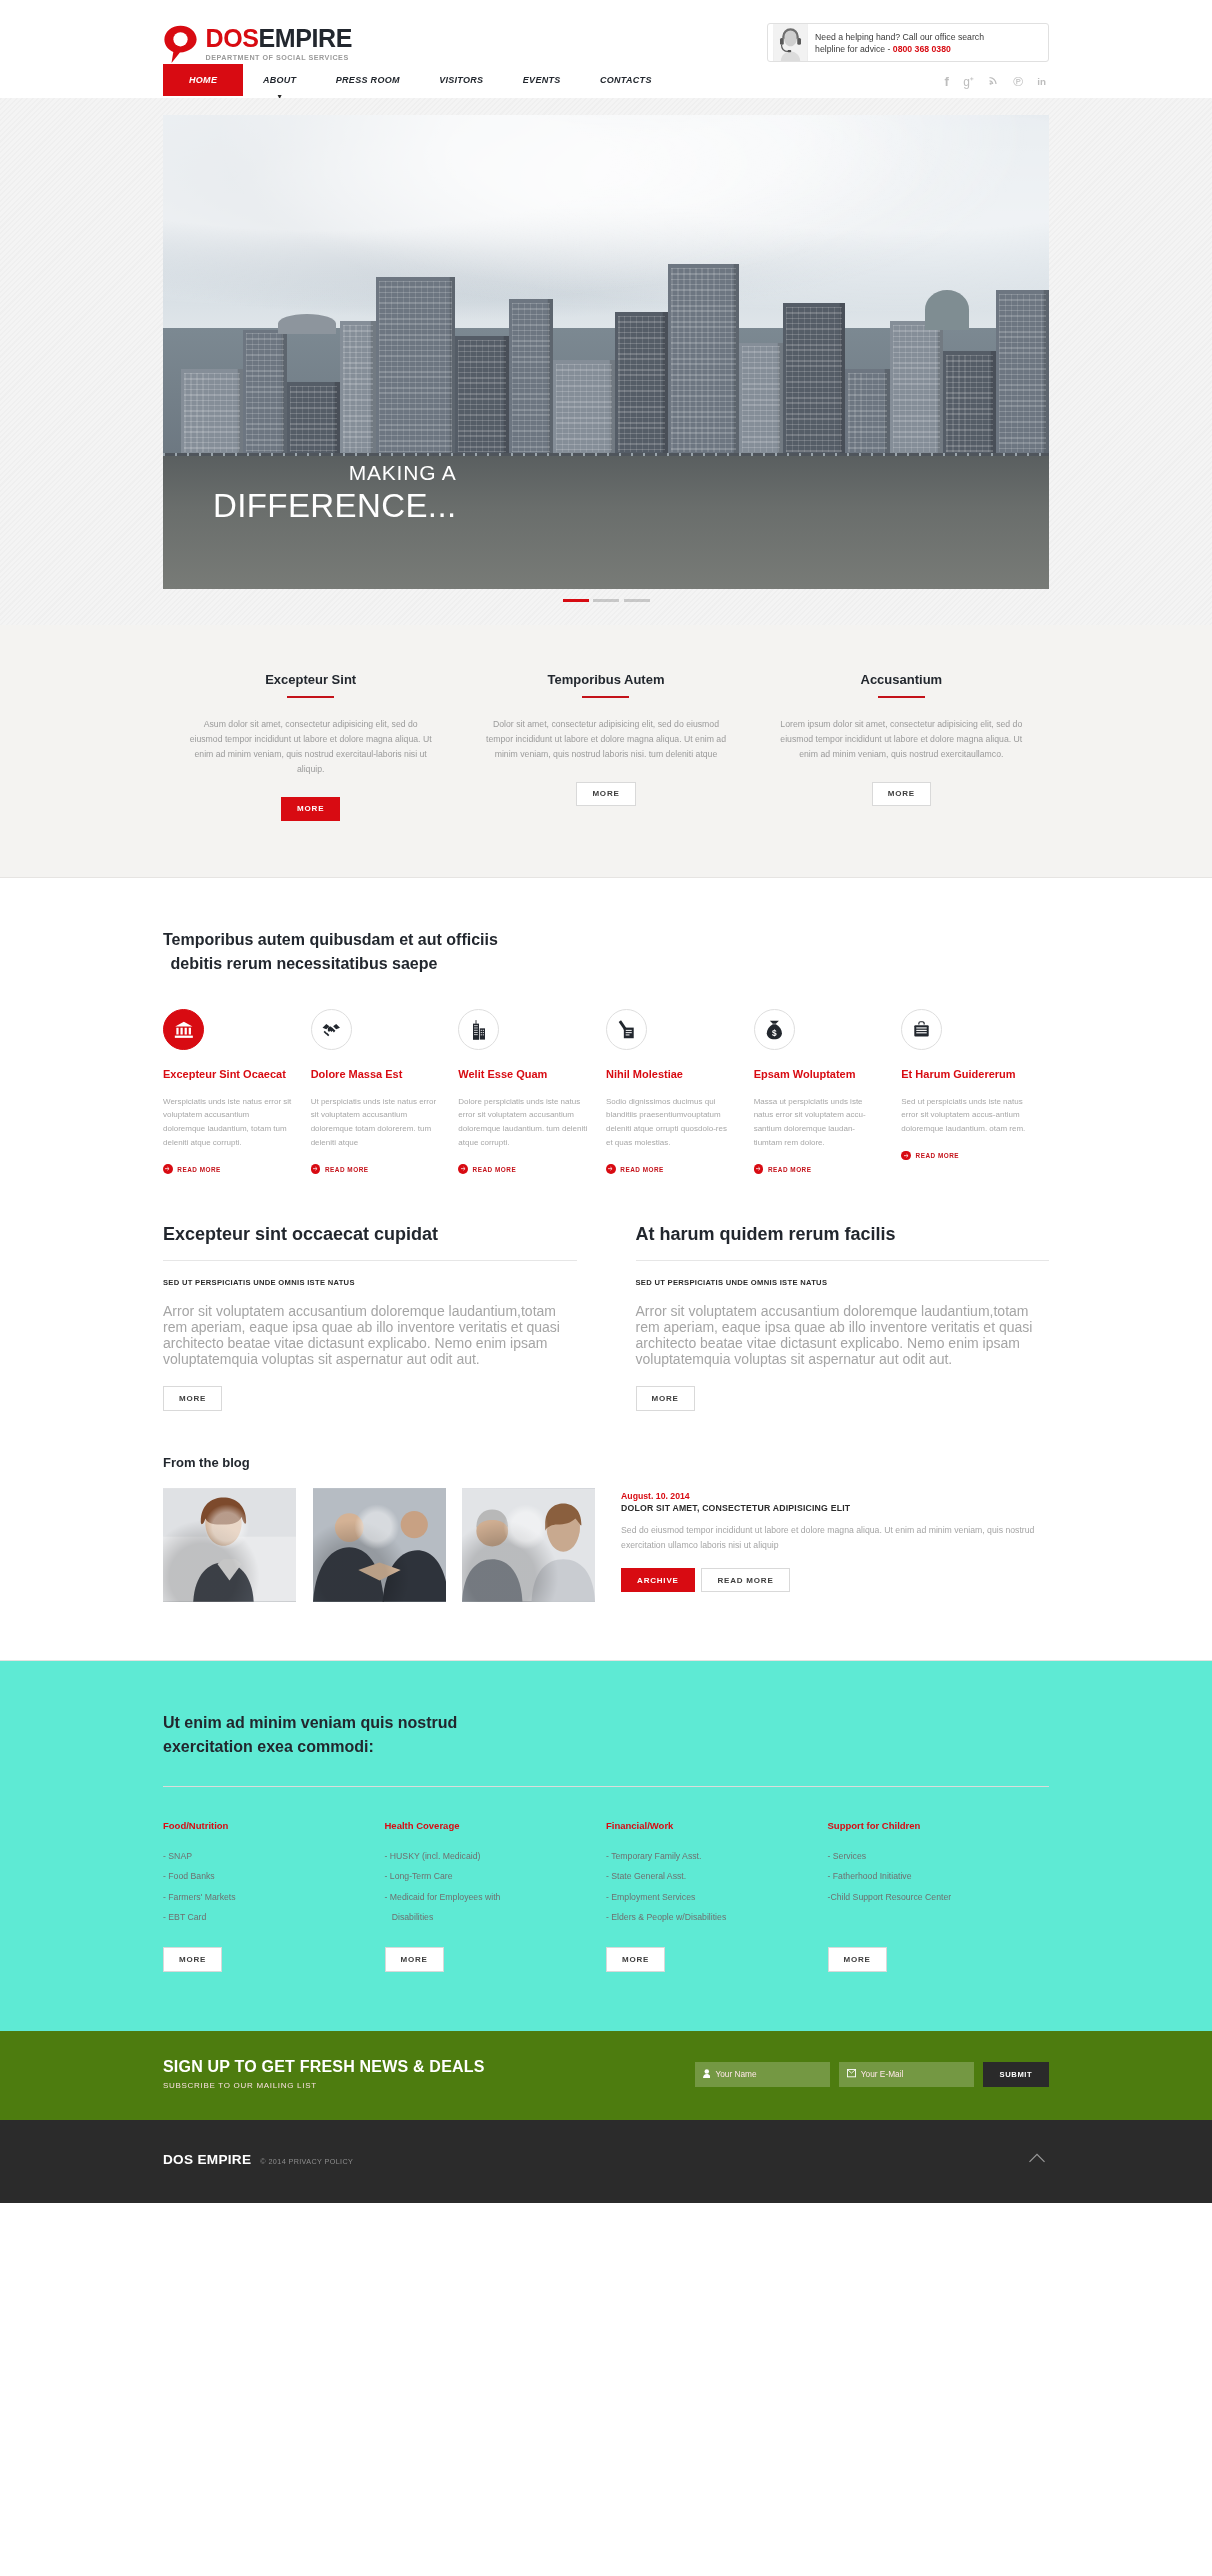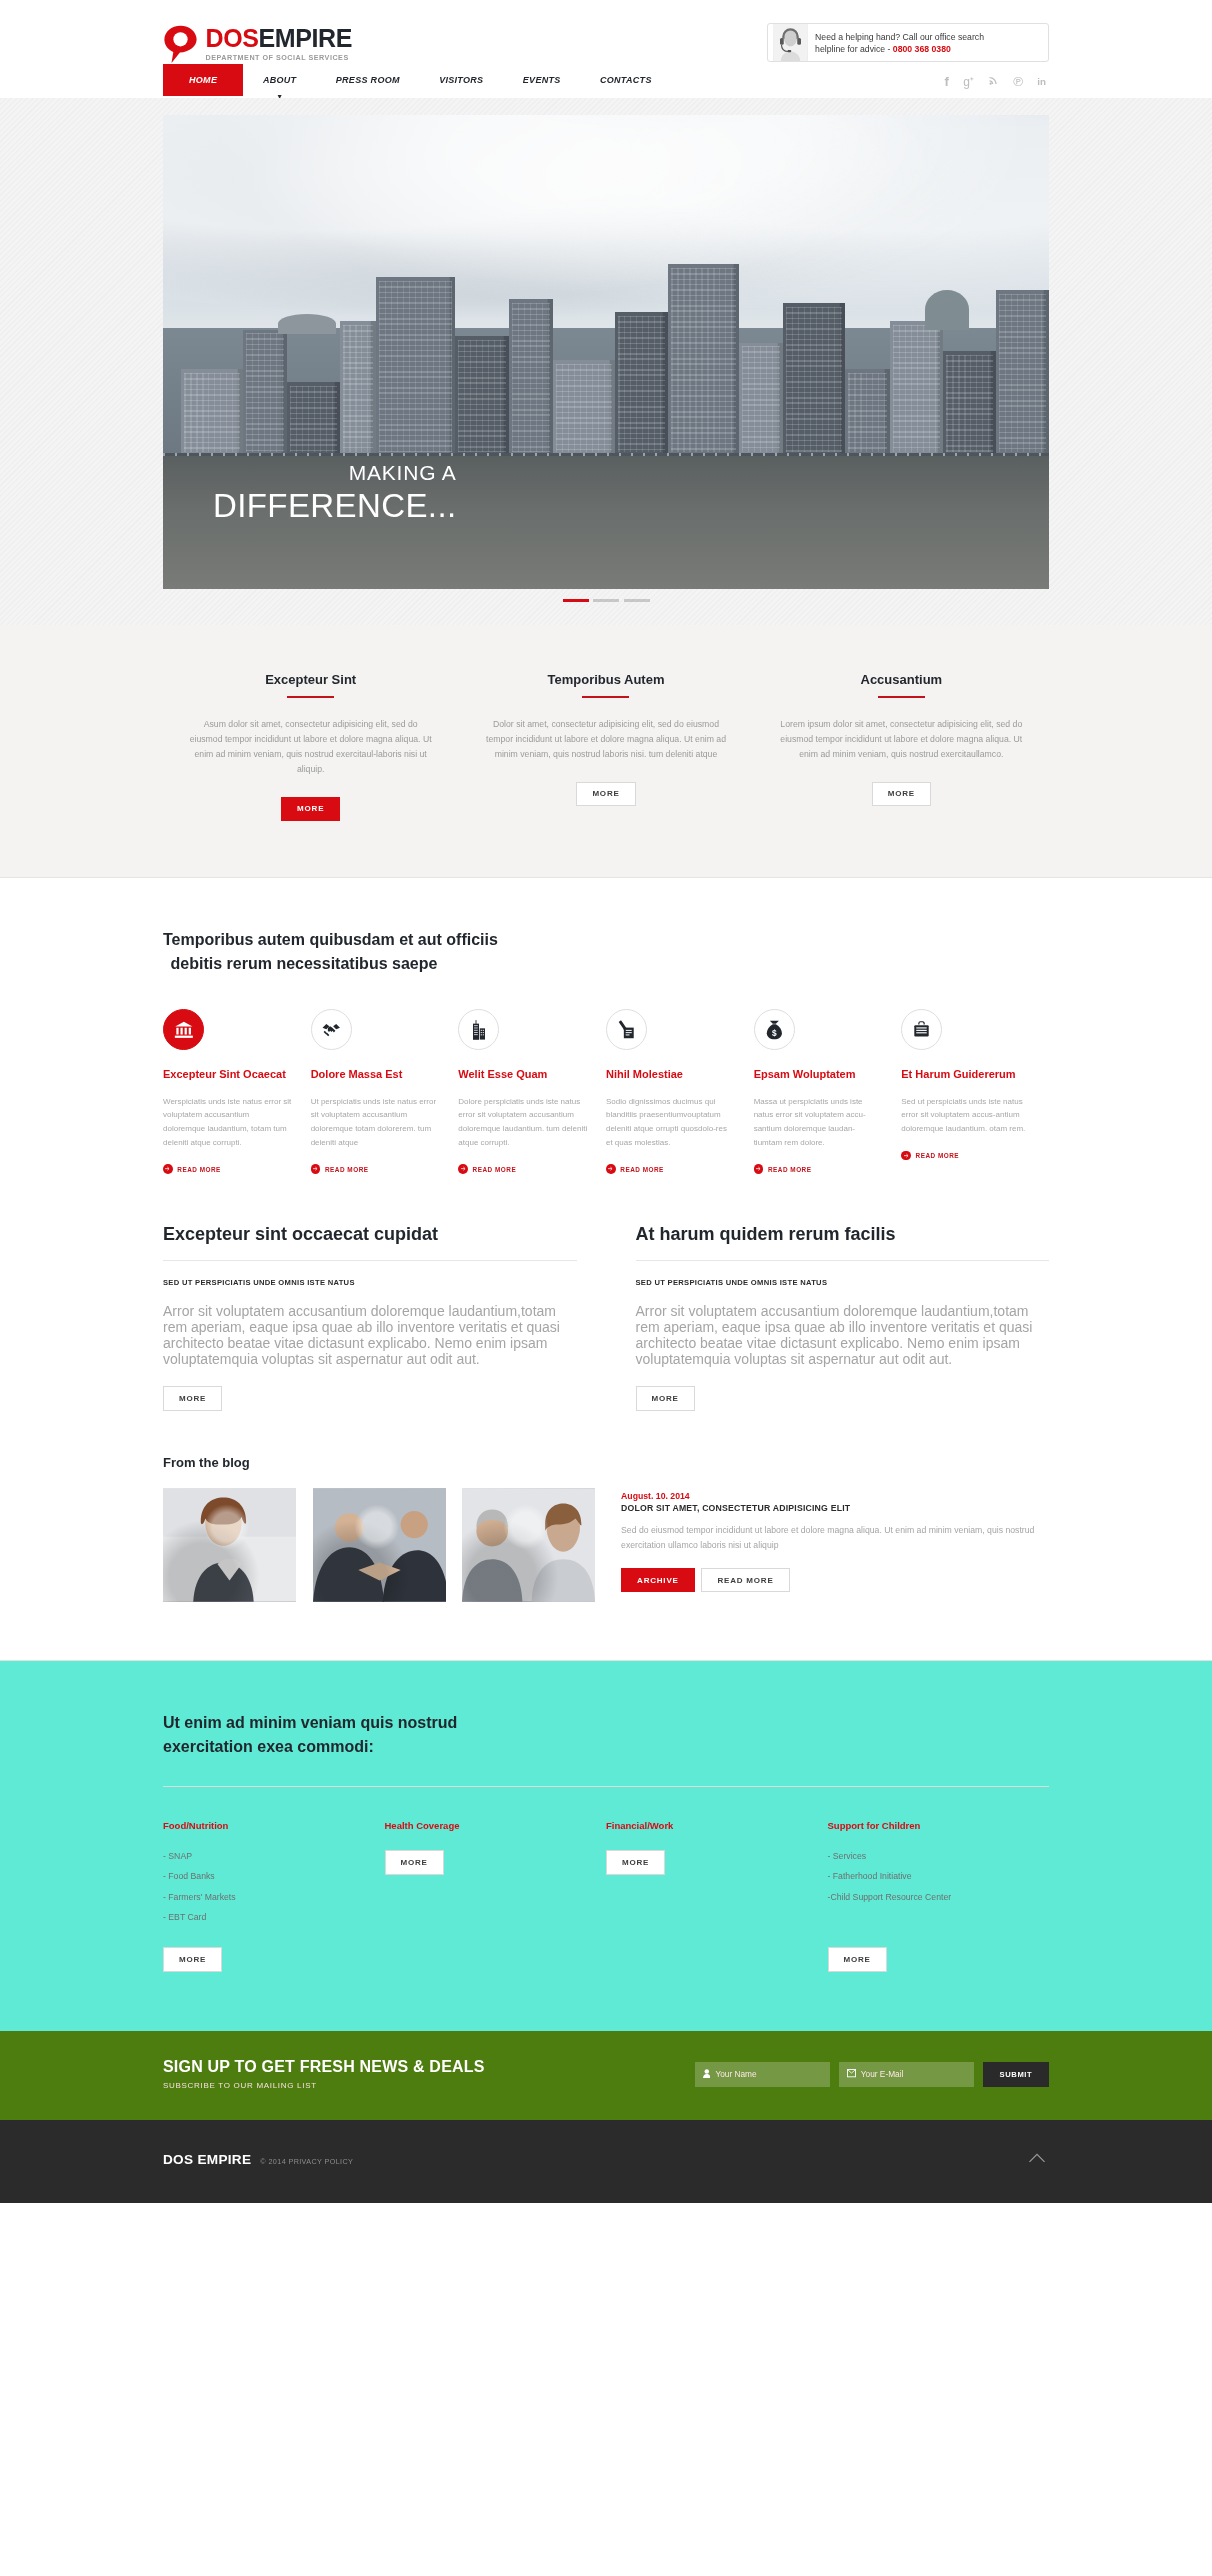--- a/index.html
+++ b/index.html
@@ -566,25 +566,37 @@
             <li>- SNAP</li>
             <li>- Food Banks</li>
             <li>- Farmers' Markets</li>
             <li>- EBT Card</li>
           </ul>
           <button class="btn">MORE</button>
         </div>
 
         <div class="prog-col">
           <div class="prog-title">Health Coverage</div>
+          <ul class="prog-list">
+            <li>- HUSKY (incl. Medicaid)</li>
+            <li>- Long-Term Care</li>
+            <li>- Medicaid for Employees with</li>
+            <li style="white-space:pre">   Disabilities</li>
+          </ul>
           <button class="btn">MORE</button>
         </div>
 
         <div class="prog-col">
           <div class="prog-title">Financial/Work</div>
+          <ul class="prog-list">
+            <li>- Temporary Family Asst.</li>
+            <li>- State General Asst.</li>
+            <li>- Employment Services</li>
+            <li>- Elders &amp; People w/Disabilities</li>
+          </ul>
           <button class="btn">MORE</button>
         </div>
 
         <div class="prog-col">
           <div class="prog-title">Support for Children</div>
           <ul class="prog-list">
             <li>- Services</li>
             <li>- Fatherhood Initiative</li>
             <li>-Child Support Resource Center</li>
           </ul>

